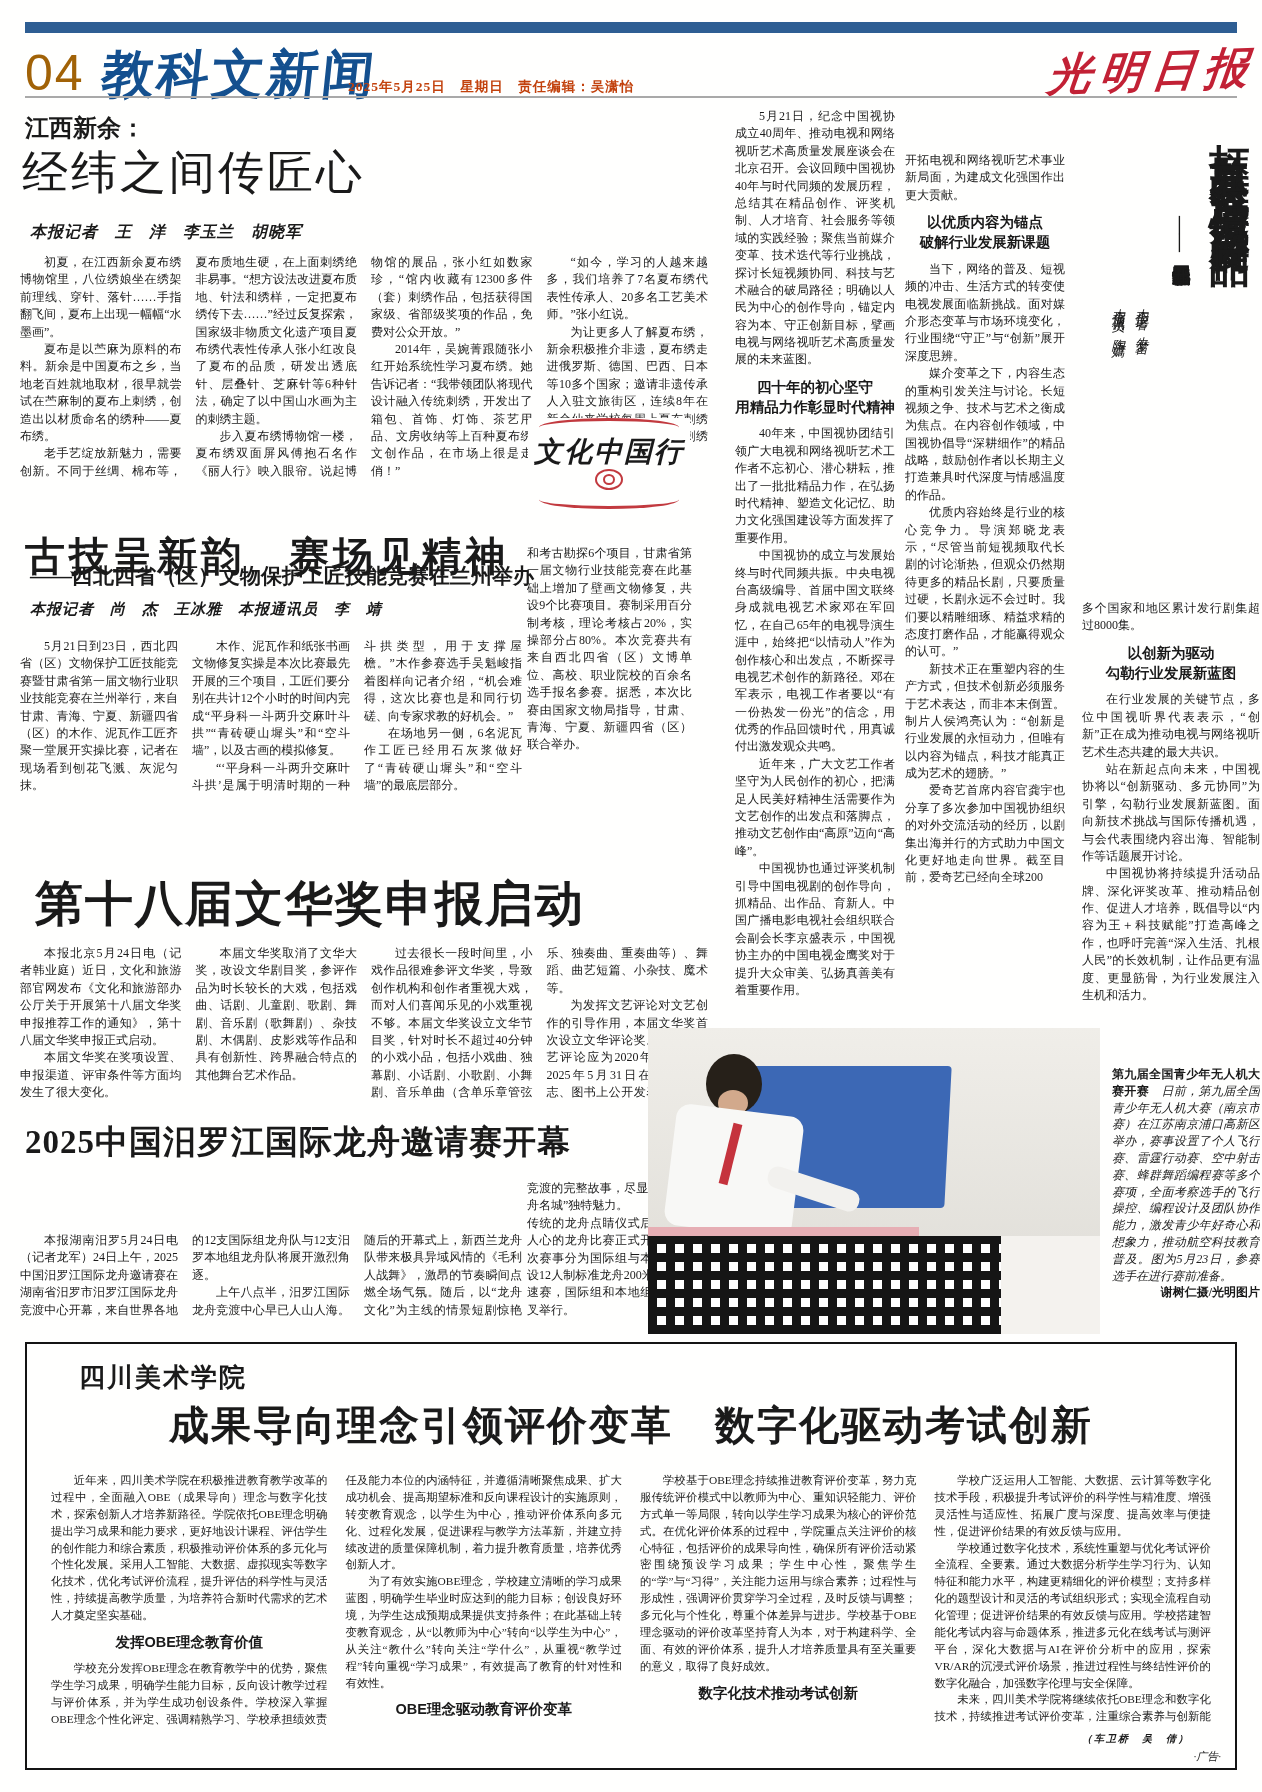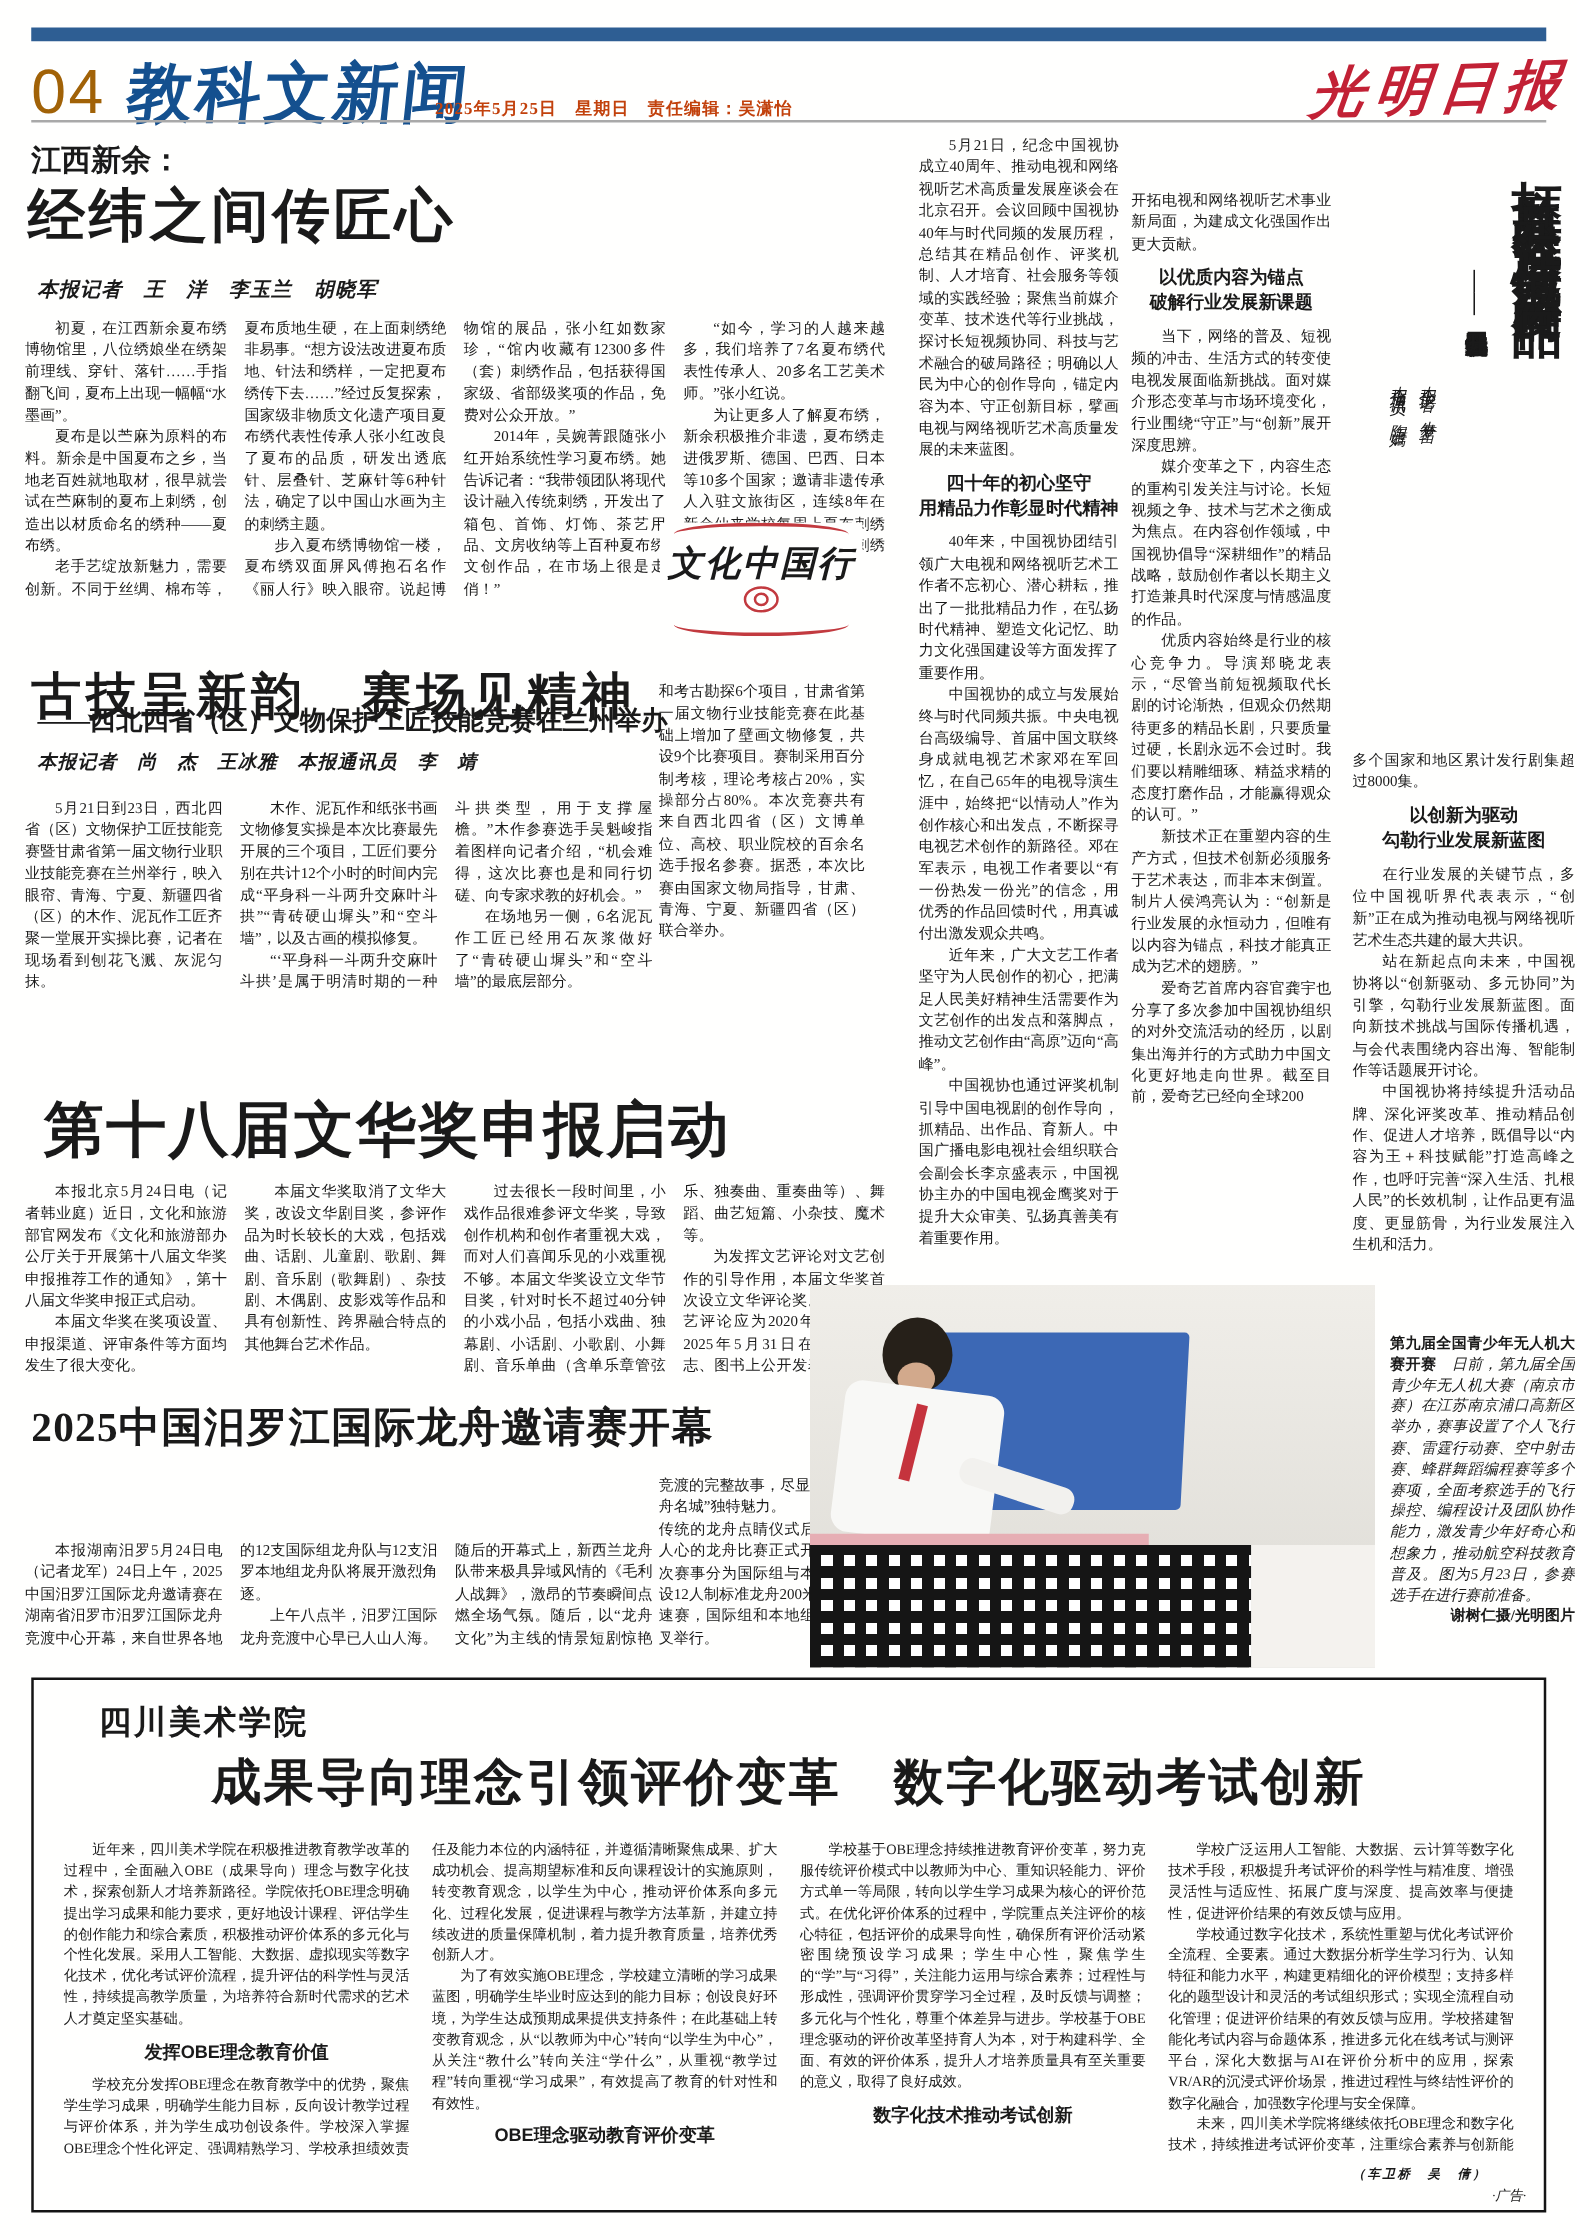--- a/index.html
+++ b/index.html
@@ -10,21 +10,21 @@
   .topbar{background:#2e5e93;height:11px;}
   .pageno{font-family:"Liberation Sans","DejaVu Sans",sans-serif;font-size:50px;color:#a16207;letter-spacing:2px;}
   .section{font-family:"Liberation Sans","DejaVu Sans",sans-serif;font-size:52px;font-weight:bold;
            color:#14508f;transform:skewX(-6deg);letter-spacing:3px;}
   .dateline{font-size:13.5px;font-weight:bold;color:#c2410c;letter-spacing:1px;}
   .masthead{font-size:44px;font-weight:bold;color:#c22135;transform:rotate(-2deg) skewX(-8deg);
             letter-spacing:8px;font-style:italic;}
   .rule{background:#a9a9a9;height:2px;}
   
   .kicker{font-size:24px;font-weight:bold;}
-  .h-a{font-size:46px;font-weight:700;letter-spacing:3px;}
+  .h-a{font-size:46px;font-weight:400;letter-spacing:3px;}
   .h-c{font-size:40px;font-weight:900;letter-spacing:4px;margin-top:34px;}
   .h-d{font-size:48px;font-weight:900;letter-spacing:2px;}
   .h-e{font-size:33px;font-weight:900;letter-spacing:1px;}
   .subtitle{font-size:21px;font-weight:bold;}
   .byline{font-size:16px;font-weight:bold;font-style:italic;letter-spacing:1px;}
   
   .body{font-size:12px;line-height:1.45;text-align:justify;overflow:hidden;}
   .cols4{column-count:4;column-gap:14px;}
   .cols3{column-count:3;column-gap:14px;}
   .para{margin:0;text-indent:2em;}
@@ -121,21 +121,21 @@
 勾勒行业发展新蓝图</div>
     <p class="para">在行业发展的关键节点，多位中国视听界代表表示，“创新”正在成为推动电视与网络视听艺术生态共建的最大共识。</p>
     <p class="para">站在新起点向未来，中国视协将以“创新驱动、多元协同”为引擎，勾勒行业发展新蓝图。面向新技术挑战与国际传播机遇，与会代表围绕内容出海、智能制作等话题展开讨论。</p>
     <p class="para">中国视协将持续提升活动品牌、深化评奖改革、推动精品创作、促进人才培养，既倡导以“内容为王＋科技赋能”打造高峰之作，也呼吁完善“深入生活、扎根人民”的长效机制，让作品更有温度、更显筋骨，为行业发展注入生机和活力。</p>
   </div>
 
   <div class="abs h-c" style="left:25px;top:495px;">古技呈新韵　赛场见精神</div>
   <div class="abs subtitle" style="left:30px;top:562px;">——西北四省（区）文物保护工匠技能竞赛在兰州举办</div>
   <div class="abs byline" style="left:30px;top:600px;font-size:15px;">本报记者　尚　杰　王冰雅　本报通讯员　李　靖</div>
   <div class="abs body cols3" style="left:20px;top:638px;width:502px;height:198px;">
-    <p class="para">5月21日到23日，西北四省（区）文物保护工匠技能竞赛暨甘肃省第一届文物行业职业技能竞赛在兰州举行，映入眼帘、青海、宁夏、新疆四省（区）的木作、泥瓦作工匠齐聚一堂展开实操比赛，记者在现场看到刨花飞溅、灰泥匀抹。</p>
+    <p class="para">5月21日到23日，西北四省（区）文物保护工匠技能竞赛暨甘肃省第一届文物行业职业技能竞赛在兰州举行，来自甘肃、青海、宁夏、新疆四省（区）的木作、泥瓦作工匠齐聚一堂展开实操比赛，记者在现场看到刨花飞溅、灰泥匀抹。</p>
     <p class="para">木作、泥瓦作和纸张书画文物修复实操是本次比赛最先开展的三个项目，工匠们要分别在共计12个小时的时间内完成“平身科一斗两升交麻叶斗拱”“青砖硬山墀头”和“空斗墙”，以及古画的模拟修复。</p>
     <p class="para">“‘平身科一斗两升交麻叶斗拱’是属于明清时期的一种斗拱类型，用于支撑屋檐。”木作参赛选手吴魁峻指着图样向记者介绍，“机会难得，这次比赛也是和同行切磋、向专家求教的好机会。”</p>
     <p class="para">在场地另一侧，6名泥瓦作工匠已经用石灰浆做好了“青砖硬山墀头”和“空斗墙”的最底层部分。</p>
   </div>
   <div class="abs body" style="left:527px;top:545px;width:165px;height:292px;">
     <p class="para" style="text-indent:0;">和考古勘探6个项目，甘肃省第一届文物行业技能竞赛在此基础上增加了壁画文物修复，共设9个比赛项目。赛制采用百分制考核，理论考核占20%，实操部分占80%。本次竞赛共有来自西北四省（区）文博单位、高校、职业院校的百余名选手报名参赛。据悉，本次比赛由国家文物局指导，甘肃、青海、宁夏、新疆四省（区）联合举办。</p>
   </div>
 
   <div class="abs h-d" style="left:35px;top:872px;">第十八届文华奖申报启动</div>
   <div class="abs body cols4" style="left:20px;top:945px;width:688px;height:172px;">

